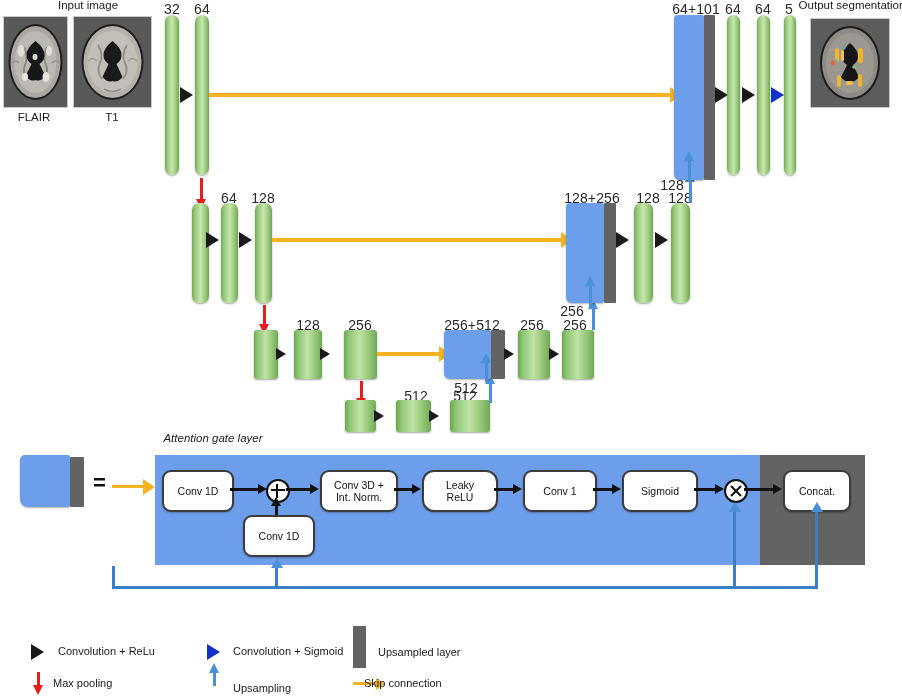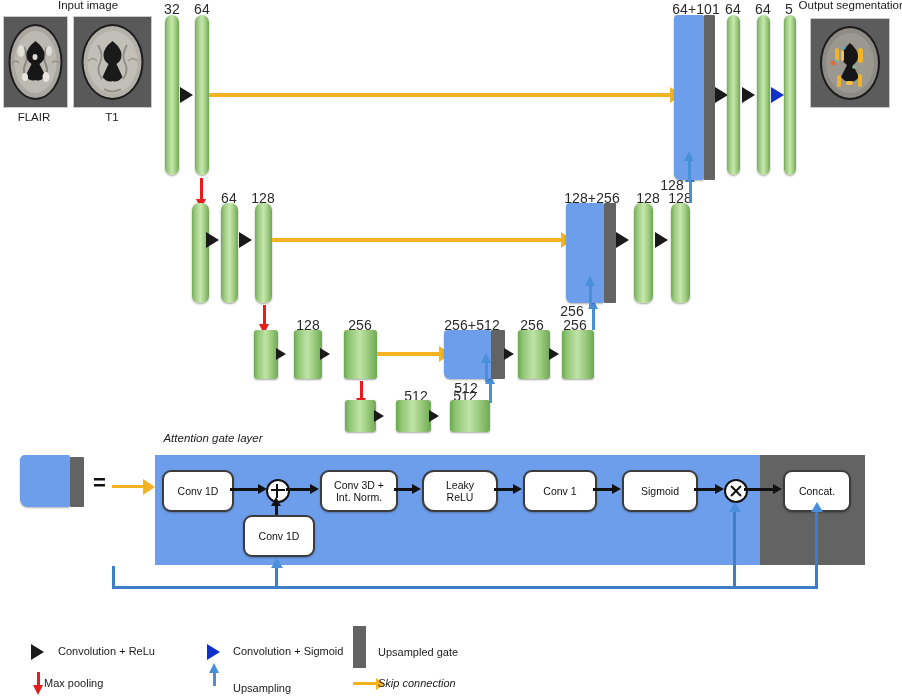--- a/index.html
+++ b/index.html
@@ -276,25 +276,25 @@
 <div class="bluepath" style="left:733px;top:512px;width:3px;height:77px;"></div>
 <div class="bluehead" style="left:729px;top:502px;"></div>
 <div class="bluepath" style="left:736px;top:586px;width:82px;height:3px;"></div>
 <div class="bluepath" style="left:815px;top:512px;width:3px;height:77px;"></div>
 <div class="bluehead" style="left:811px;top:502px;"></div>
 
 <div class="tri black" style="left:31px;top:644px;"></div>
 <div class="leg" style="left:58px;top:645px;">Convolution + ReLu</div>
 
 <div class="redarrow" style="left:37px;top:672px;height:14px;"></div>
-<div class="leg" style="left:44px;top:677px;">Max pooling</div>
+<div class="leg" style="left:53px;top:677px;">Max pooling</div>
 
 <div class="tri blue" style="left:207px;top:644px;"></div>
 <div class="leg" style="left:233px;top:645px;">Convolution + Sigmoid</div>
 
 <div class="bluearrow" style="left:213px;top:672px;height:14px;"></div>
 <div class="leg" style="left:233px;top:682px;">Upsampling</div>
 
 <div class="legbar" style="left:353px;top:626px;width:13px;height:42px;"></div>
-<div class="leg" style="left:378px;top:646px;">Upsampled gate</div>
+<div class="leg" style="left:378px;top:646px;">Upsampled layer</div>
 
 <div class="legskip" style="left:353px;top:682px;width:24px;"></div>
-<div class="leg" style="left:378px;top:677px;font-style:italic;">Skip connection</div>
+<div class="leg" style="left:364px;top:677px;">Skip connection</div>
 
 </body></html>

